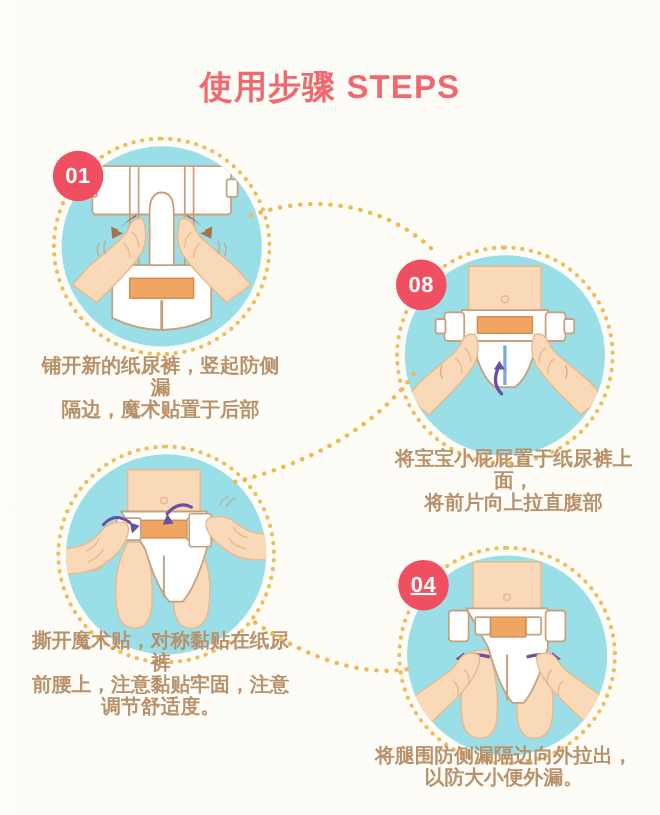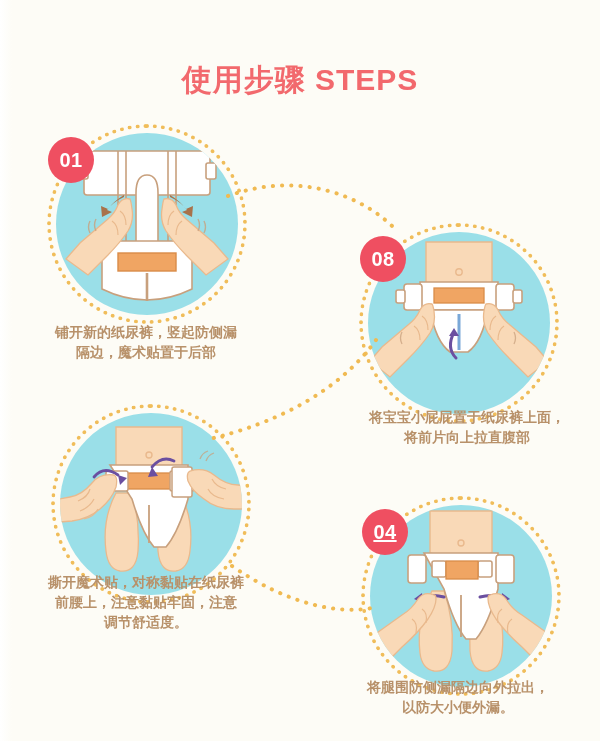--- a/index.html
+++ b/index.html
@@ -85,21 +85,21 @@
     font-weight: bold;
     line-height: 46px;
     text-align: center;
     letter-spacing: 0.5px;
     z-index: 6;
   }
   .caption {
     position: absolute;
     text-align: center;
     color: #b8916a;
-    font-size: 14px;
+    font-size: 18px;
     line-height: 20px;
     font-weight: bold;
     white-space: pre-line;
   }
 
   
   .connector {
     position: absolute;
     left: 0; top: 0;
     width: 600px; height: 741px;

